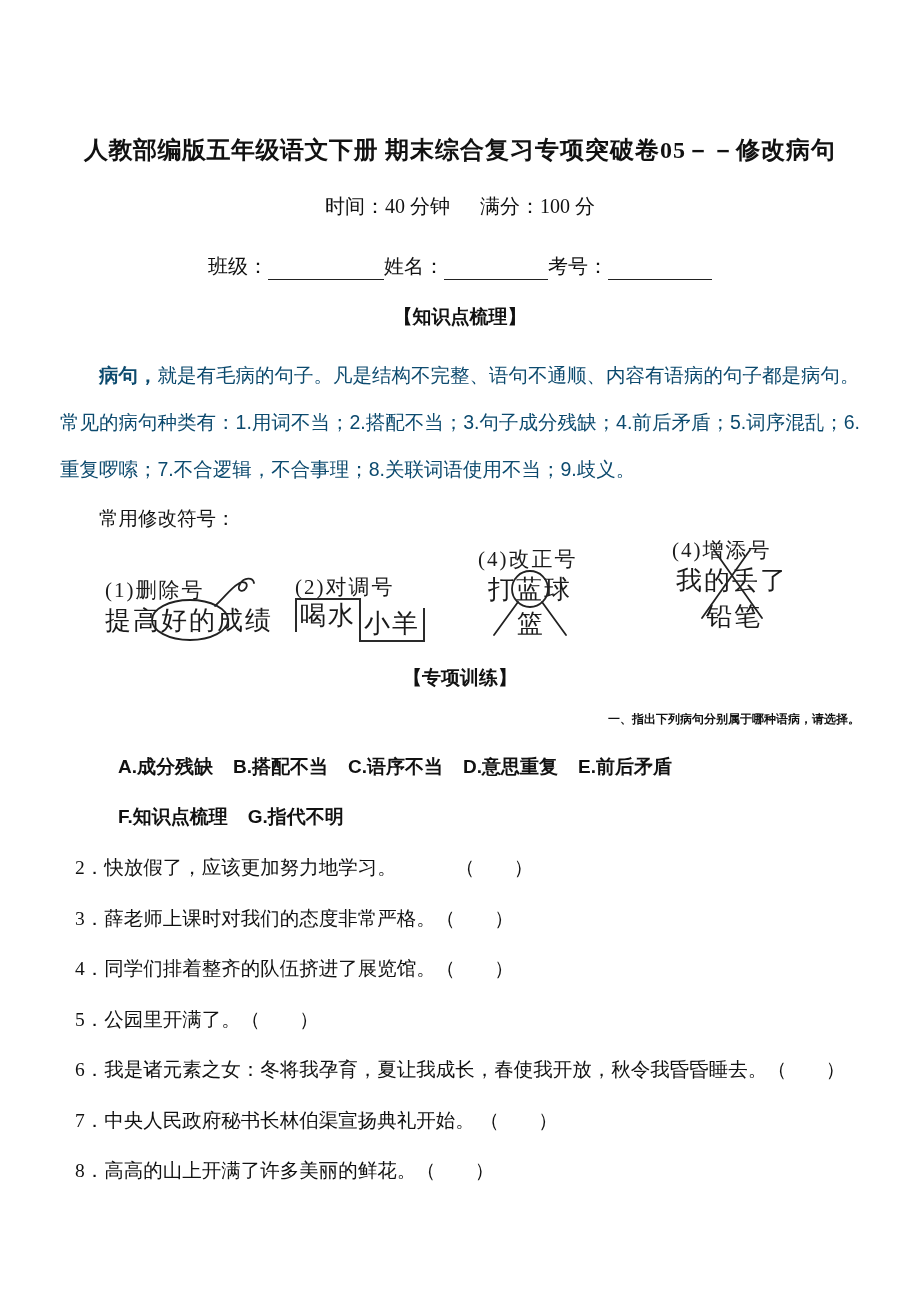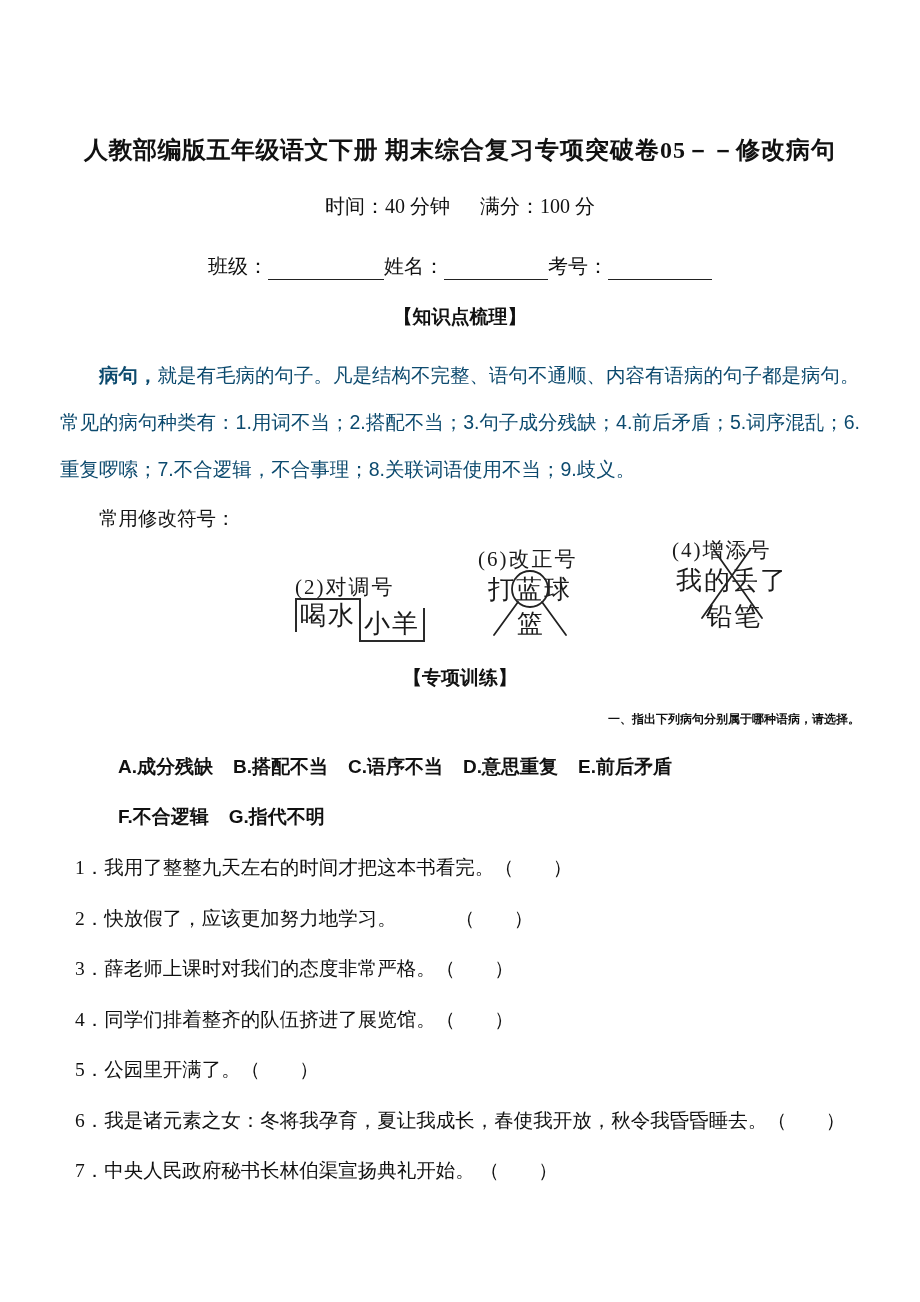--- a/index.html
+++ b/index.html
@@ -75,28 +75,36 @@
   <h2 class="h-sec h-know">【知识点梳理】</h2>
 
   <p class="kp kp1"><span class="lead">病句，</span><span>就是有毛病的句子。凡是结构不完整、语句不通顺、内容有语病的句子都是病句。</span></p>
 
   <p class="kp">常见的病句种类有：1.用词不当；2.搭配不当；3.句子成分残缺；4.前后矛盾；5.词序混乱；6.重复啰嗦；7.不合逻辑，不合事理；8.关联词语使用不当；9.歧义。</p>
 
   <div class="note">常用修改符号：</div>
 
   <div class="symbols">
 
+    <div class="sym" style="left:45px;top:45px;">
+      <div class="sym-label">(1)删除号</div>
+      <div class="sym-ex"><span>提高</span><span>好的</span><span>成绩</span></div>
+      <svg class="sym-mark" style="left:0;top:28px;" width="250" height="40">
+        <ellipse cx="85" cy="16" rx="38" ry="20"></ellipse>
+        <path d="M 110 2 C 120 -7 125 -15 133 -20 c 5 -4 11 -1 8 4 c -3 5 -10 3 -6 -4 c 4 -7 13 -7 14 -1"></path>
+      </svg>
+    </div>
 
     <div class="sym" style="left:235px;top:42px;">
       <div class="sym-label">(2)对调号</div>
       <div class="sym-ex"><span class="swapbox first">喝水</span><span class="swapbox second">小羊</span></div>
     </div>
 
     <div class="sym" style="left:418px;top:14px;">
-      <div class="sym-label">(6)改正号</div>
+      <div class="sym-label">(4)改正号</div>
       <div class="sym-ex" style="margin-left:10px;"><span>打</span><span>蓝</span><span>球</span></div>
       <svg class="sym-mark" style="left:0;top:28px;" width="130" height="80">
         <circle cx="52" cy="16" r="18"></circle>
         <line x1="40" y1="29" x2="16" y2="62"></line>
         <line x1="64" y1="29" x2="88" y2="62"></line>
       </svg>
       <div class="sub-ex" style="margin-left:39px;">篮</div>
     </div>
 
     <div class="sym" style="left:612px;top:5px;">
@@ -116,27 +124,27 @@
   <div class="instruction">一、指出下列病句分别属于哪种语病，请选择。</div>
 
   <div class="opts">
     <span>A.成分残缺</span>
     <span>B.搭配不当</span>
     <span>C.语序不当</span>
     <span>D.意思重复</span>
     <span>E.前后矛盾</span>
   </div>
   <div class="opts opts2">
-    <span>F.不合逻辑</span>
+    <span>F.知识点梳理</span>
     <span>G.指代不明</span>
   </div>
 
   <div class="questions">
-    <div class="q">1．我用了整整九天左右的时间才把这本书看完。（　　）</div>
     <div class="q">2．快放假了，应该更加努力地学习。　　　（　　）</div>
     <div class="q">3．薛老师上课时对我们的态度非常严格。（　　）</div>
     <div class="q">4．同学们排着整齐的队伍挤进了展览馆。（　　）</div>
     <div class="q">5．公园里开满了。（　　）</div>
     <div class="q">6．我是诸元素之女：冬将我孕育，夏让我成长，春使我开放，秋令我昏昏睡去。（　　）</div>
     <div class="q">7．中央人民政府秘书长林伯渠宣扬典礼开始。 （　　）</div>
+    <div class="q">8．高高的山上开满了许多美丽的鲜花。（　　）</div>
   </div>
 
 </div>
 
 </body></html>

